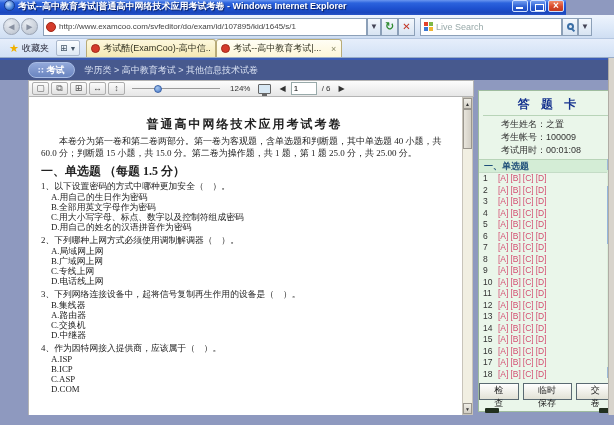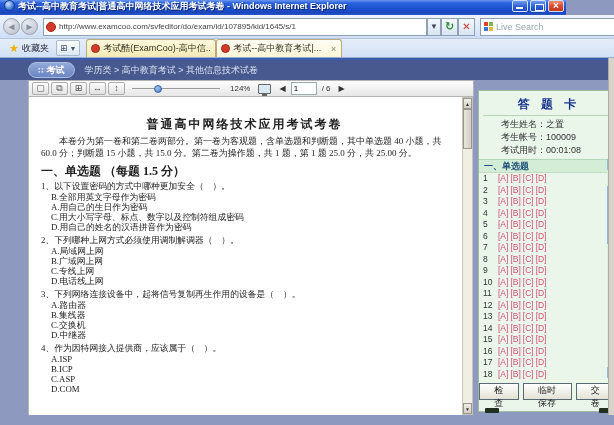--- a/index.html
+++ b/index.html
@@ -25,21 +25,21 @@
     color:#fff; font-size:10px; font-weight:bold; line-height:12px; }
 
   
   .navrow { position:absolute; left:0; top:15px; width:614px; height:24px;
     background:linear-gradient(180deg,#eef4fd,#dce8f8 60%,#cfdef2); border-bottom:1px solid #b4c6e0;
     display:flex; align-items:center; padding:0 3px; }
   .navcircle { width:17px; height:17px; border-radius:50%; border:1px solid #9aa4b4;
     background:radial-gradient(circle at 35% 30%, #e8ecf2, #b8c0cc); color:#8890a0; font-size:10px;
     line-height:15px; text-align:center; flex:none; margin-right:1px; }
   .addr-field { display:flex; align-items:center; height:18px; background:#fff; border:1px solid #8ca0b8;
-    margin-left:4px; width:384px; padding:0 2px; flex:none; }
+    margin-left:4px; width:324px; padding:0 2px; flex:none; }
   .addr-favicon { width:10px; height:10px; border-radius:50%; background:#d43a2a; border:1px solid #a02818; flex:none; margin-right:3px; }
   .addr-input { border:none; outline:none; flex:1; font-size:8px; color:#444;
     font-family:"Liberation Sans","DejaVu Sans",sans-serif; min-width:0; background:transparent; }
   .smallbtn { height:18px; border:1px solid #8ca0b8; background:linear-gradient(180deg,#f4f8fd,#d8e4f2);
     font-size:8px; color:#445; display:flex; align-items:center; justify-content:center; flex:none; }
   .drop { width:14px; }
   .refresh { width:17px; color:#2d8a2d; font-size:11px; font-weight:bold; }
   .stopx { width:17px; color:#c23322; font-size:10px; font-weight:bold; }
   .search-field { display:flex; align-items:center; height:18px; background:#fff; border:1px solid #8ca0b8;
     margin-left:5px; width:142px; padding:0 3px; flex:none; }
@@ -240,36 +240,36 @@
   </div>
 
   <div class="docpage">
     <div class="doc-body">
       <div class="doc-title">普通高中网络技术应用考试考卷</div>
       <div class="doc-intro">本卷分为第一卷和第二卷两部分。第一卷为客观题，含单选题和判断题，其中单选题 40 小题，共 60.0 分；判断题 15 小题，共 15.0 分。第二卷为操作题，共 1 题，第 1 题 25.0 分，共 25.00 分。</div>
       <div class="doc-section">一、单选题 （每题 1.5 分）</div>
       <div id="question-list">
           <div class="question">
             <div class="q-text">1、以下设置密码的方式中哪种更加安全（　）。</div>
+            <div class="q-opt">A.用自己的生日作为密码</div>
             <div class="q-opt">B.全部用英文字母作为密码</div>
-            <div class="q-opt">A.用自己的生日作为密码</div>
             <div class="q-opt">C.用大小写字母、标点、数字以及控制符组成密码</div>
             <div class="q-opt">D.用自己的姓名的汉语拼音作为密码</div>
           </div>
           <div class="question">
             <div class="q-text">2、下列哪种上网方式必须使用调制解调器（　）。</div>
             <div class="q-opt">A.局域网上网</div>
             <div class="q-opt">B.广域网上网</div>
             <div class="q-opt">C.专线上网</div>
             <div class="q-opt">D.电话线上网</div>
           </div>
           <div class="question">
             <div class="q-text">3、下列网络连接设备中，起将信号复制再生作用的设备是（　）。</div>
+            <div class="q-opt">B.集线器</div>
             <div class="q-opt">A.路由器</div>
-            <div class="q-opt">B.集线器</div>
             <div class="q-opt">C.交换机</div>
             <div class="q-opt">D.中继器</div>
           </div>
           <div class="question">
             <div class="q-text">4、作为因特网接入提供商，应该属于（　）。</div>
             <div class="q-opt">A.ISP</div>
             <div class="q-opt">B.ICP</div>
             <div class="q-opt">C.ASP</div>
             <div class="q-opt">D.COM</div>
           </div>

